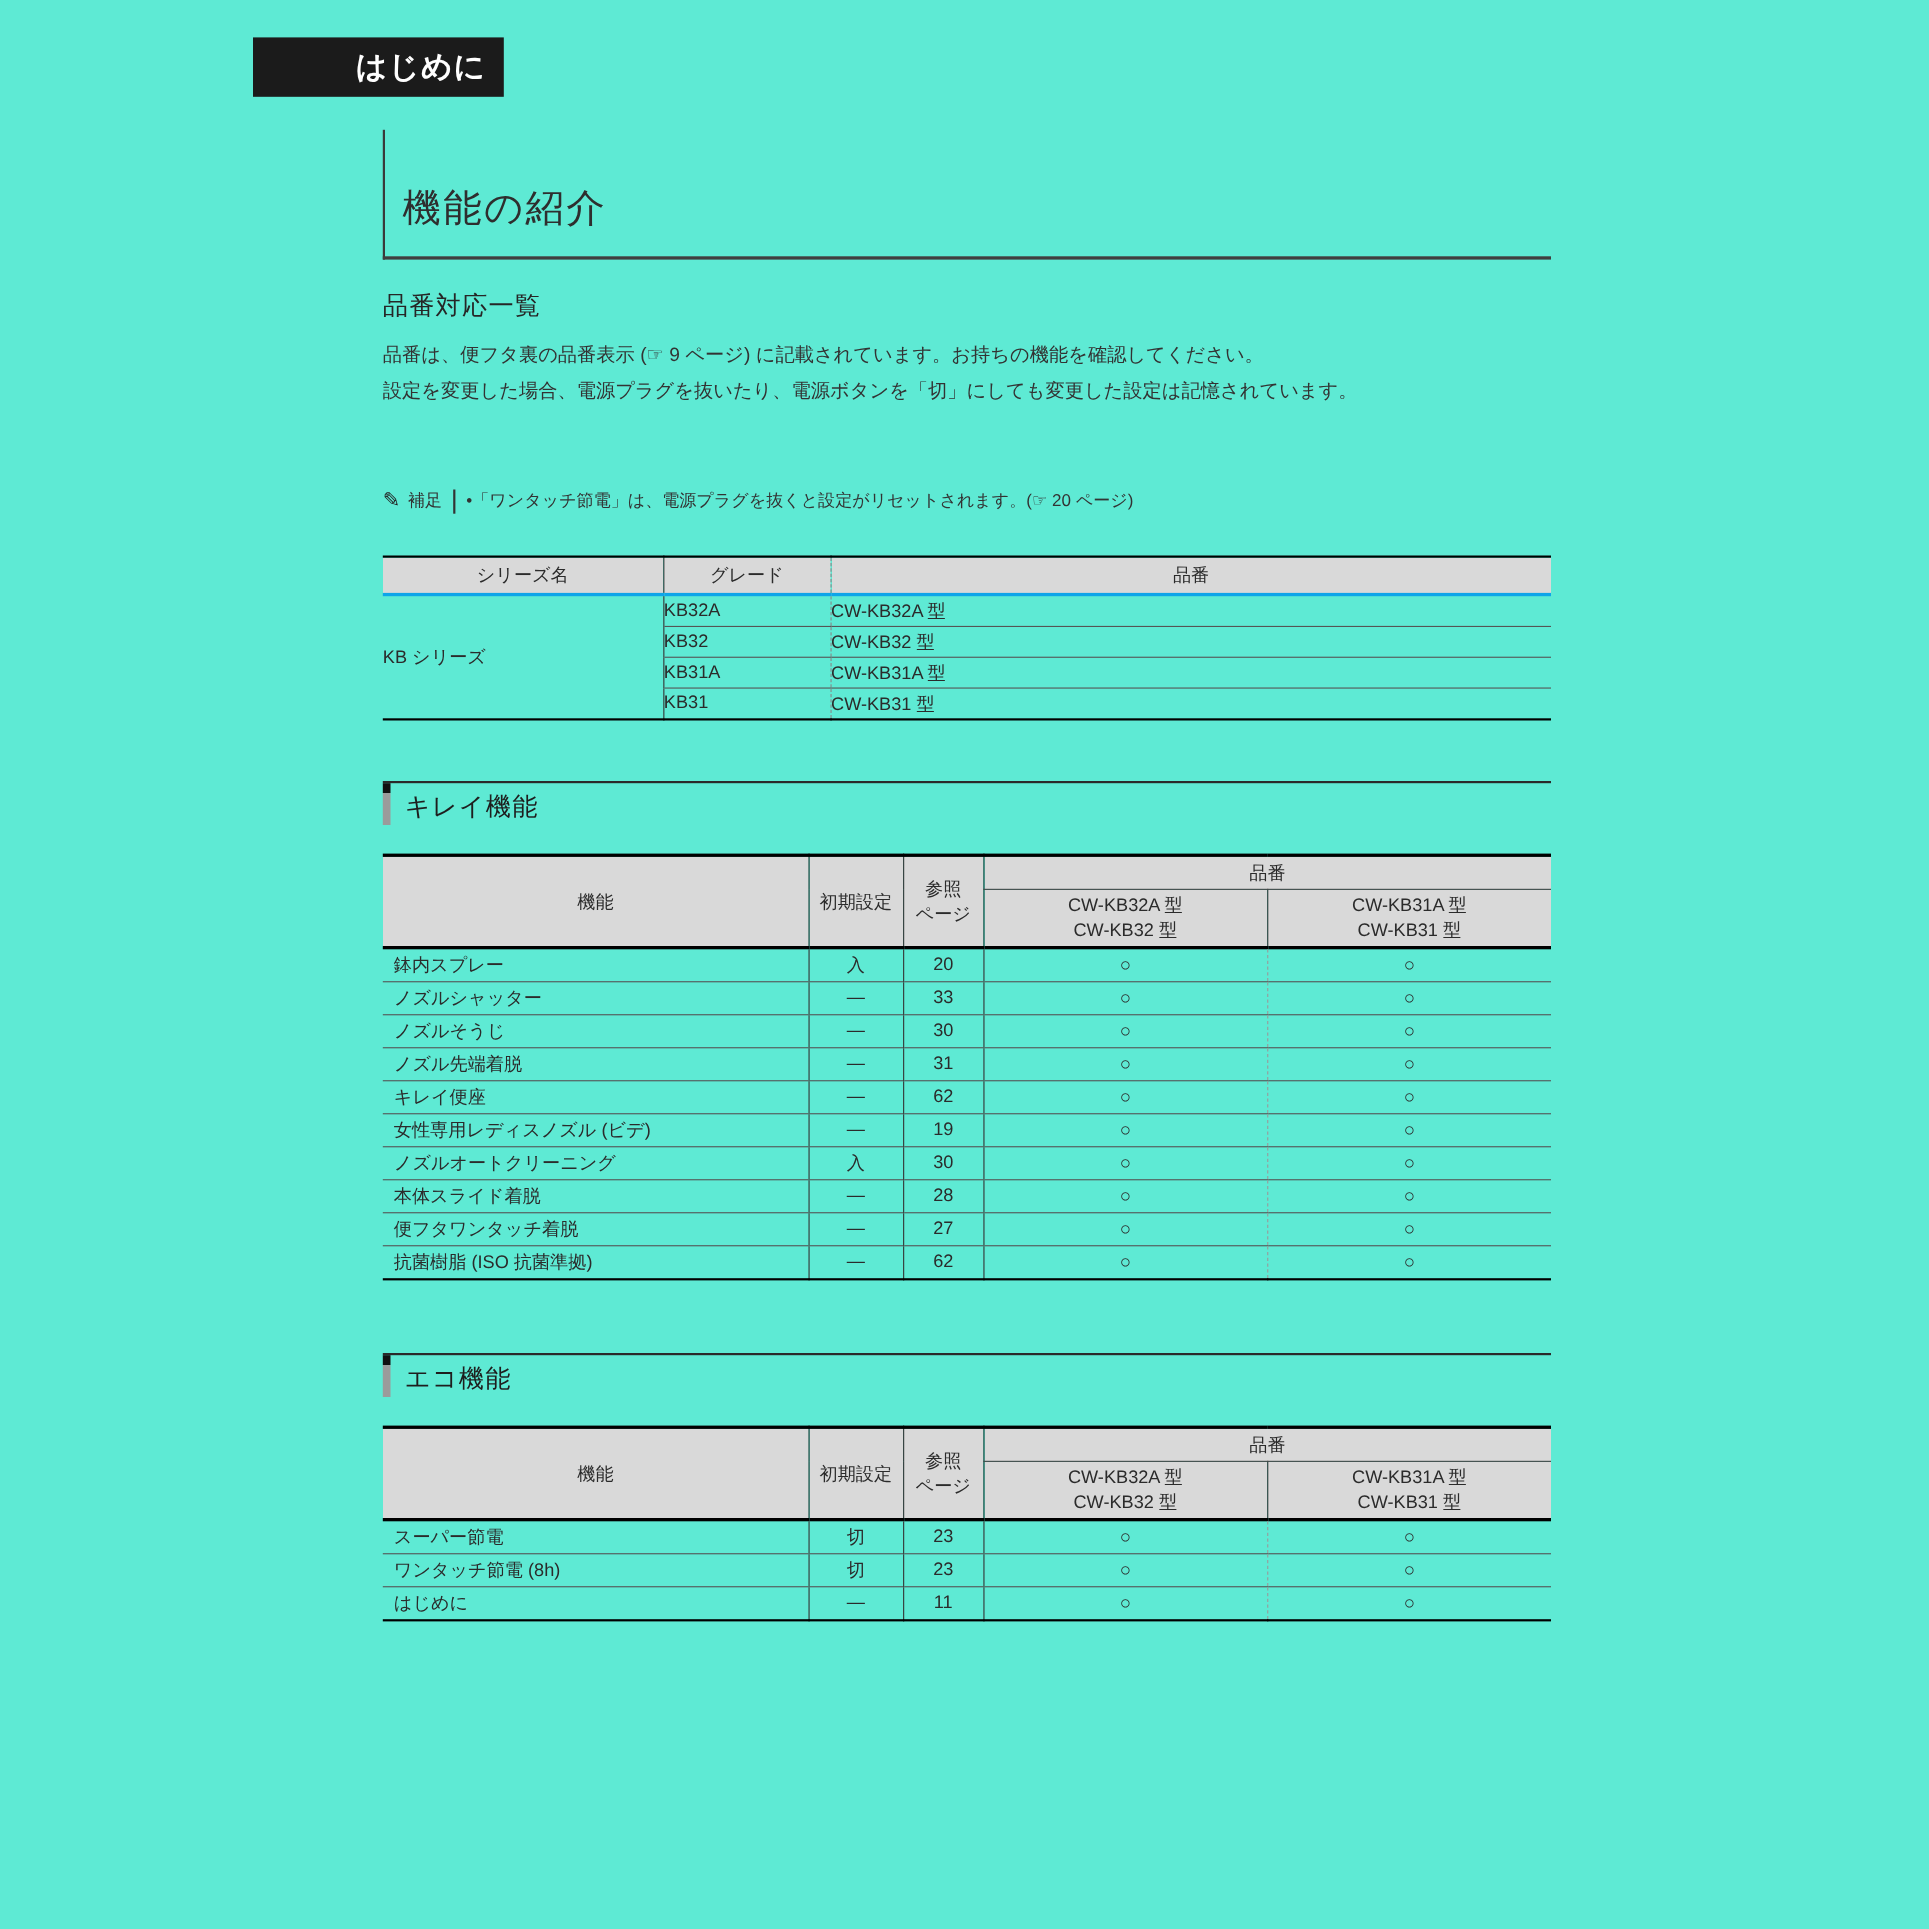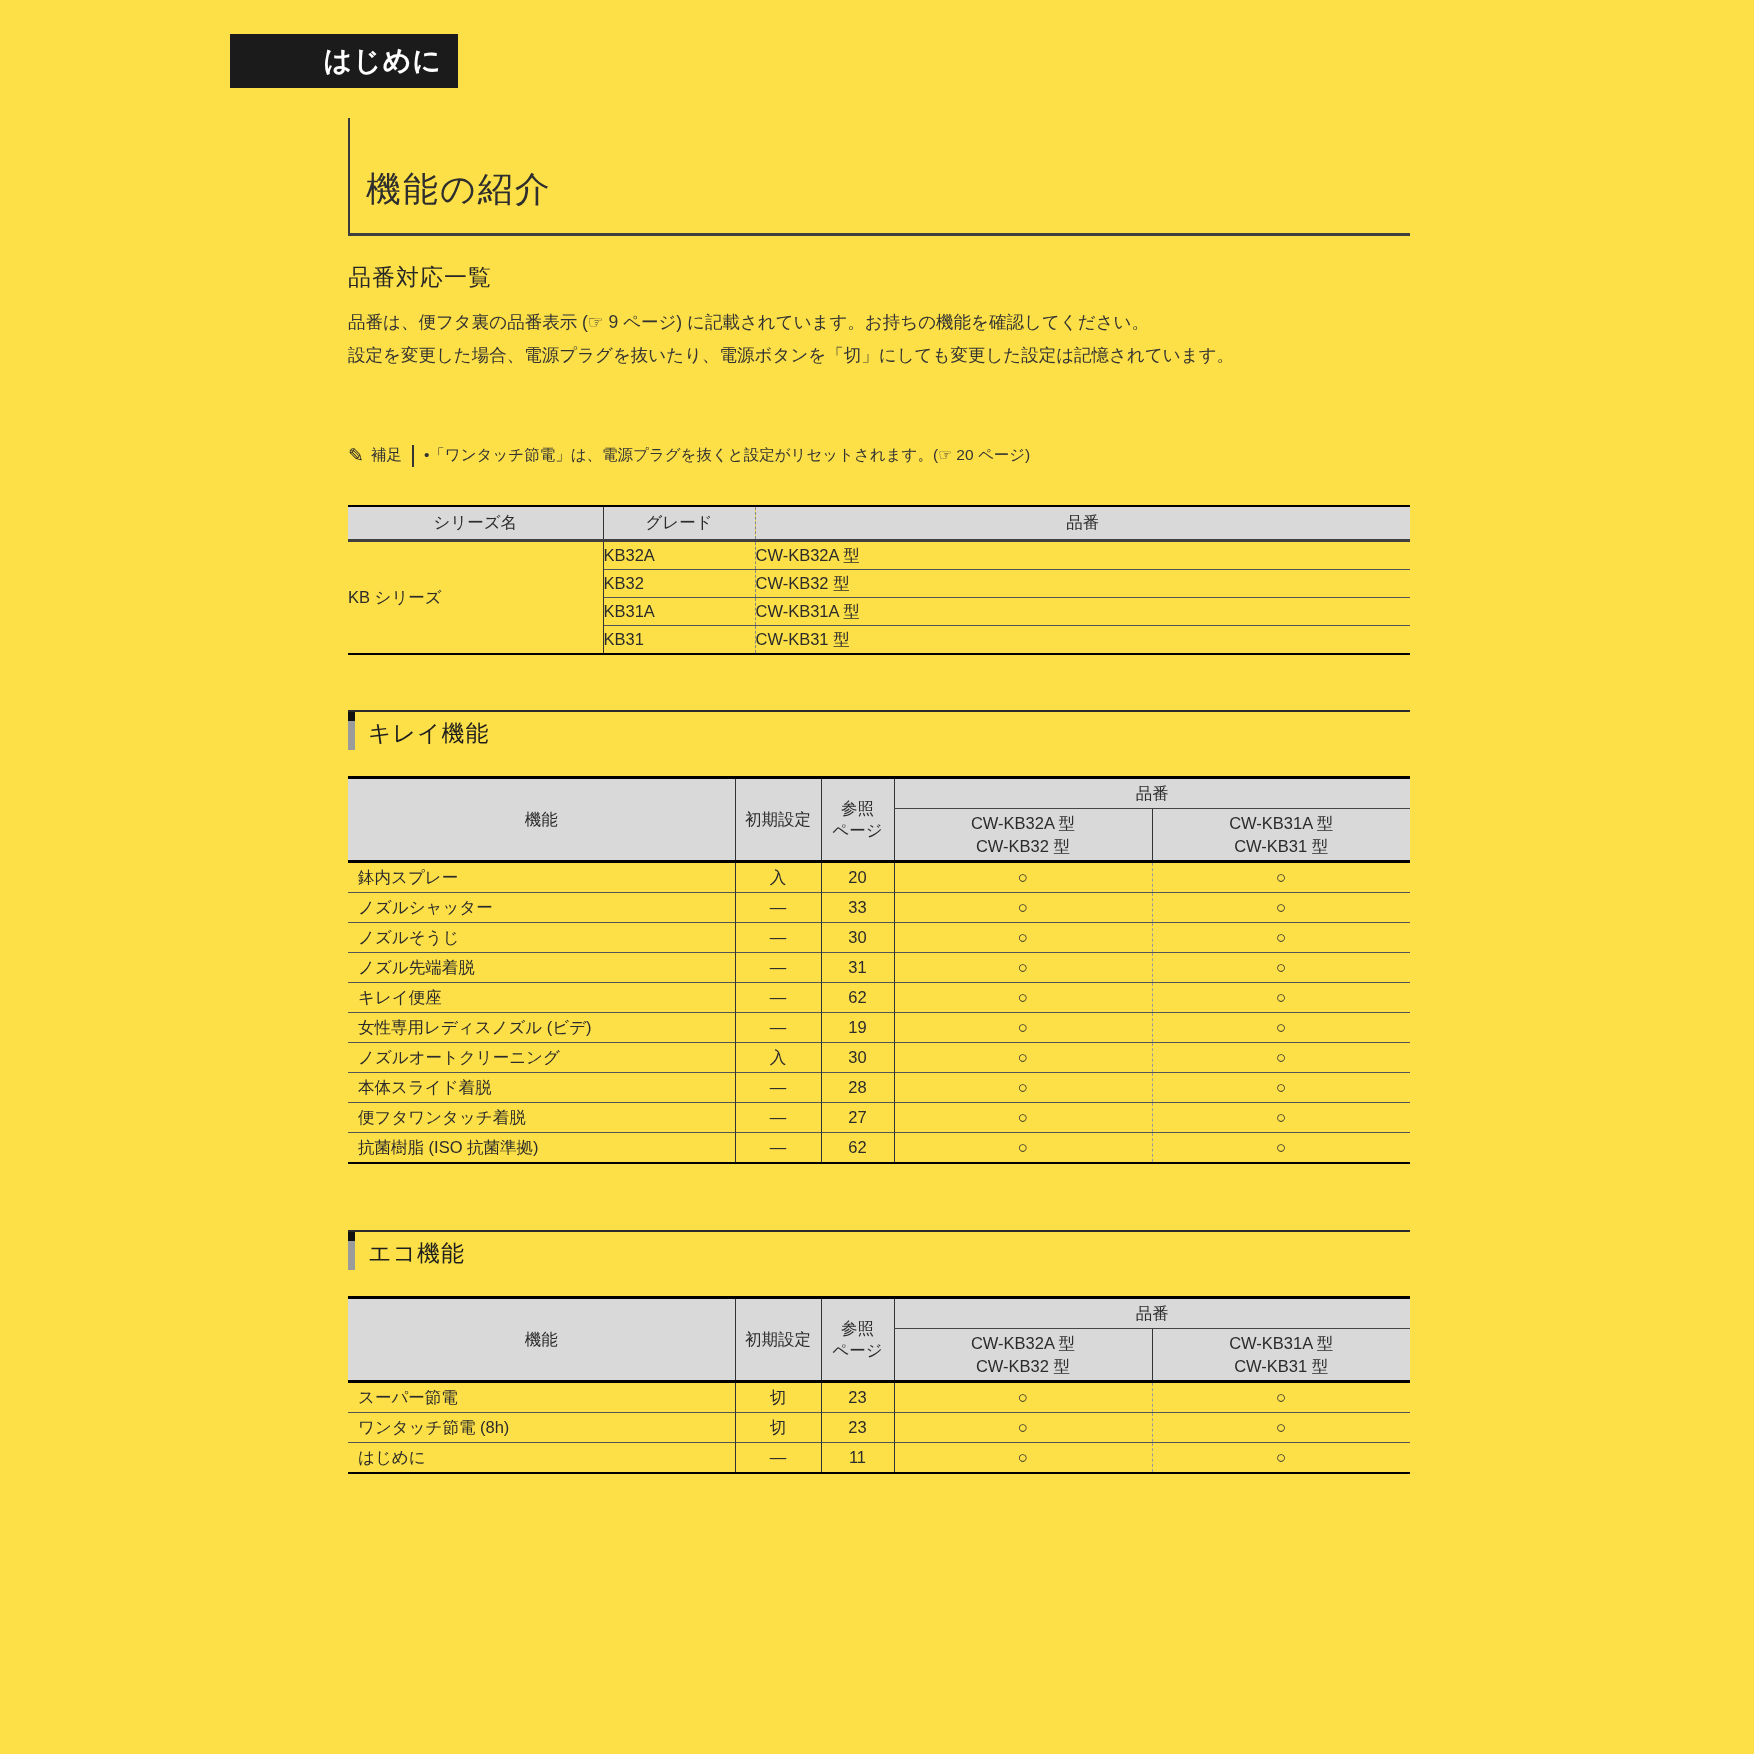--- a/index.html
+++ b/index.html
@@ -1,19 +1,19 @@
 <!DOCTYPE html>
 <html><head>
 <meta charset="utf-8">
 <style>
   html,body { margin:0; padding:0; background:#ffffff; }
   .page {
     position:relative;
     width:1754px; height:1754px;
-    background:#fde047;
+    background:#5eead4;
     font-family:"Liberation Sans","DejaVu Sans",sans-serif;
     color:#2b2b2b;
     overflow:hidden;
   }
   
   .tab-box {
     position:absolute; left:230px; top:34px;
     width:228px; height:54px;
     background:#1b1b1b;
     display:flex; align-items:center; justify-content:flex-end;
@@ -35,21 +35,21 @@
   .note-row .note-div   { width:0; height:22px; border-left:2px solid #333; margin-right:10px; }
 
   
   table { border-collapse:collapse; table-layout:fixed; width:1062px; color:#2b2b2b; }
   th { font-weight:normal; }
   td, th { padding:0; overflow:hidden; white-space:nowrap; }
 
   
   .series-wrap { position:absolute; left:348px; top:505px; }
   .stable { border-top:2px solid #000; border-bottom:2px solid #000; font-size:16.5px; }
-  .stable thead th { background:#d9d9d9; height:32px; border-bottom:3px solid #404040; text-align:center; }
+  .stable thead th { background:#d9d9d9; height:32px; border-bottom:3px solid #0ea5e9; text-align:center; }
   .stable tbody td { height:27px; text-align:left; }
   .stable .c-grade { border-left:1px solid #333; }
   .stable .c-model { border-left:1px dashed #888; }
   .stable tbody tr + tr td { border-top:1px solid #555; }
 
   
   .section { position:absolute; left:348px; width:1062px; }
   .sec-rule { position:absolute; left:0; top:0; width:1062px; height:2px; background:#2a2a2a; }
   .sec-bar  {
     position:absolute; left:0; top:2px; width:7px; height:38px;

